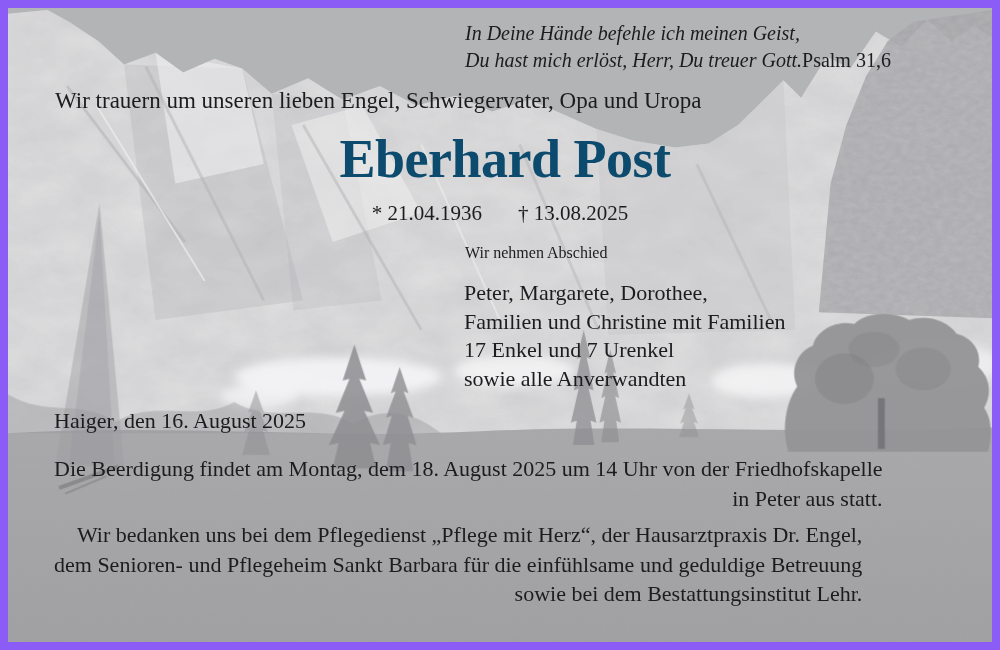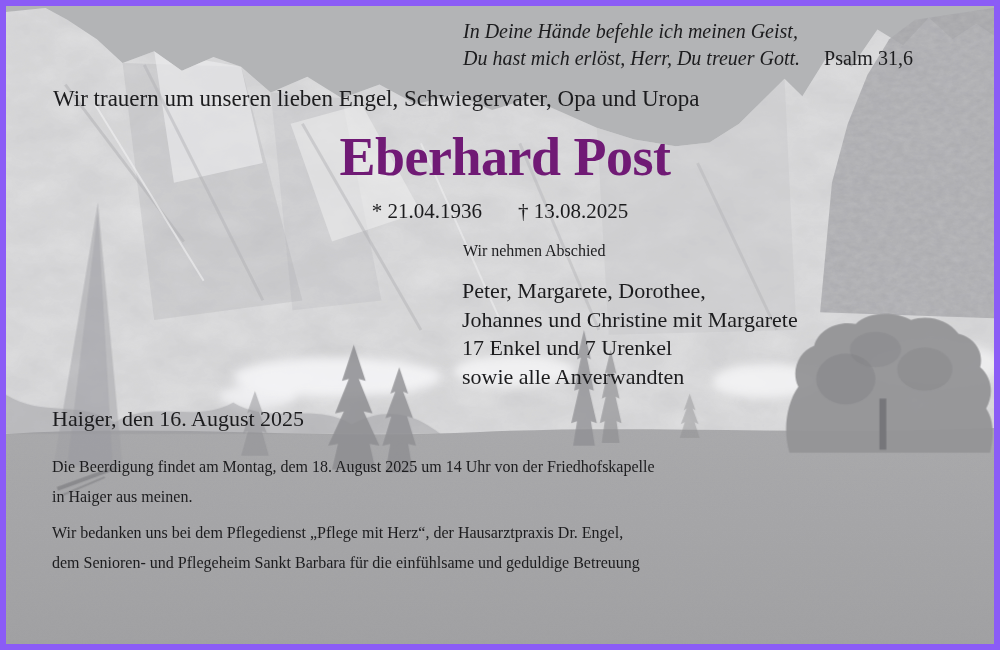--- a/index.html
+++ b/index.html
@@ -1,38 +1,38 @@
 <!DOCTYPE html>
 <html style="--text_color: #1c1c1e; --sky_gray: #b3b4b6; --rock_light: #e2e2e3; --meadow_gray: #a8a8aa; --tree_gray: #8d8d91;"><head>
 <meta charset="utf-8">
 <style>
   html,body{margin:0;padding:0;background:#ffffff;}
   .sheet{
     position:relative;
     width:1000px;height:650px;
     box-sizing:border-box;
-    border:6px solid #8b5cf6;
+    border:8px solid #8b5cf6;
     overflow:hidden;
     font-family:"Liberation Serif","DejaVu Serif",serif;
     color:var(--text_color,#1c1c1e);
     background:var(--sky_gray,#b3b4b6);
   }
   .bg{position:absolute;left:0;top:0;width:100%;height:100%;}
   .abs{position:absolute;white-space:nowrap;}
   .epigraph{left:457px;top:12px;font-style:italic;font-size:20px;line-height:27px;}
-  .ep-src{font-style:normal;margin-left:24px;text-align:right;}
+  .ep-src{font-style:normal;text-align:right;}
   .intro{left:47px;top:80px;font-size:23px;}
   .name{left:0;right:0;top:122px;text-align:center;font-size:54px;line-height:58px;
-        font-weight:bold;letter-spacing:-0.5px;margin:0;color:#701a75;padding-left:10px;}
+        font-weight:bold;letter-spacing:-0.5px;margin:0;color:#0c4a6e;padding-left:10px;}
   .dates{left:0;right:0;top:193px;text-align:center;font-size:21px;}
   .dates span + span{margin-left:36px;}
   .farewell-heading{left:457px;top:236px;font-size:16px;}
   .mourners{left:456px;top:271px;font-size:22px;font-weight:normal;line-height:28.5px;}
   .place-date{left:46px;top:400px;font-size:22px;}
-  .para{font-size:16px;line-height:29.5px;}
+  .para{font-size:22px;line-height:29.5px;text-align:right;}
   .funeral{left:46px;top:446px;}
   .thanks{left:46px;top:512px;}
   .condolence{left:46px;top:601px;font-size:22px;}
 </style>
 </head>
 <body>
 
 <div class="sheet">
 
   <svg class="bg" viewBox="0 0 1000 650" preserveAspectRatio="none" aria-hidden="true">
@@ -149,31 +149,32 @@
   <h1 class="abs name">Eberhard Post</h1>
 
   <div class="abs dates">
     <span>* 21.04.1936</span><span>† 13.08.2025</span>
   </div>
 
   <div class="abs farewell-heading">Wir nehmen Abschied</div>
 
   <div class="abs mourners">
     <div>Peter, Margarete, Dorothee,</div>
-    <div>Johannes und Christine mit Margarete</div>
+    <div>Familien und Christine mit Familien</div>
     <div>17 Enkel und 7 Urenkel</div>
     <div>sowie alle Anverwandten</div>
   </div>
 
   <div class="abs place-date">Haiger, den 16. August 2025</div>
 
   <div class="abs para funeral">
     <div>Die Beerdigung findet am Montag, dem 18. August 2025 um 14 Uhr von der Friedhofskapelle</div>
-    <div>in Haiger aus meinen.</div>
+    <div>in Peter aus statt.</div>
   </div>
 
   <div class="abs para thanks">
     <div>Wir bedanken uns bei dem Pflegedienst „Pflege mit Herz“, der Hausarztpraxis Dr. Engel,</div>
     <div>dem Senioren- und Pflegeheim Sankt Barbara für die einfühlsame und geduldige Betreuung</div>
+    <div>sowie bei dem Bestattungsinstitut Lehr.</div>
   </div>
 
 
 </div>
 
 </body></html>

